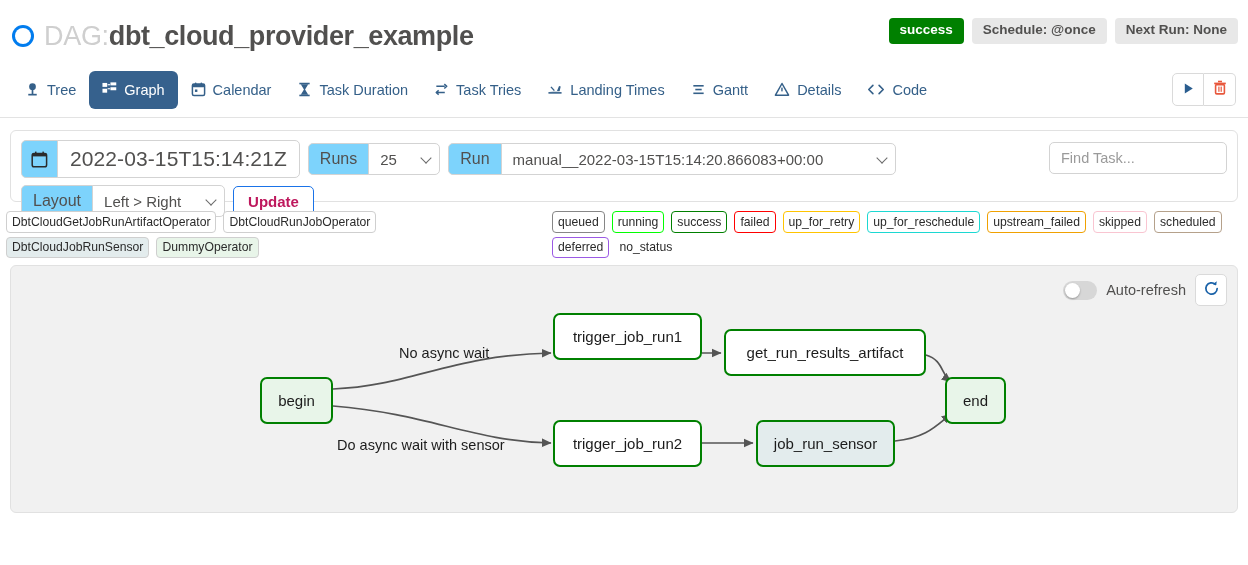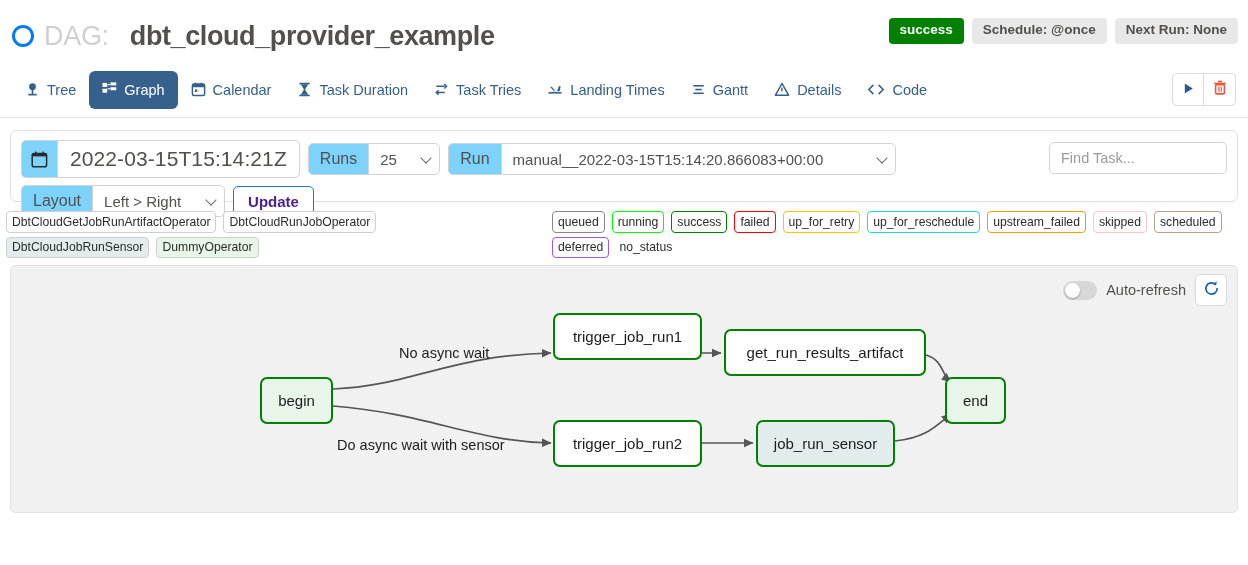--- a/index.html
+++ b/index.html
@@ -26,21 +26,21 @@
     margin-right:10px;
   }
   .dag-toggle::after{
     content:""; position:absolute; top:3px; right:3px;
     width:16px; height:16px; border-radius:8px; background:#fff;
   }
   .dag-label{
     font-size:27px; color:#cfcfcf; font-weight:400; letter-spacing:-0.3px;
   }
   .dag-title{
-    font-size:27px; color:#51504f; font-weight:bold; margin-left:21px; letter-spacing:-0.4px;
+    font-size:27px; color:#51504f; font-weight:bold; margin-left:0; letter-spacing:-0.4px;
   }
   .header-right{
     position:absolute; right:10px; top:18px;
     display:flex; align-items:center; gap:8px;
   }
   .badge{
     font-size:13.5px; padding:5px 11px 6px; border-radius:4px;
     font-weight:bold; white-space:nowrap; line-height:1.1;
   }
   .badge-success{ background:#008000; color:#fff; }
@@ -103,21 +103,21 @@
     position:relative; cursor:pointer;
   }
   .sel::after{
     content:""; position:absolute; right:9px; top:50%;
     width:7px; height:7px; margin-top:-5px;
     border-right:1.6px solid #6b6b6b; border-bottom:1.6px solid #6b6b6b;
     transform:rotate(45deg);
   }
   .btn-update{
     margin-left:8px; border:1px solid #1a73e8; border-radius:5px;
-    background:#fff; color:#4c1d95; font-size:15px; font-weight:bold;
+    background:#fff; color:#be185d; font-size:15px; font-weight:bold;
     padding:6px 14px; cursor:pointer;
   }
   .find-task{
     position:absolute; right:10px; top:11px;
     width:178px; border:1px solid #d3d3d3; border-radius:5px;
     background:#fff; padding:7px 11px; font-size:14.5px; color:#9a9a9a;
     cursor:text;
   }
 
   

